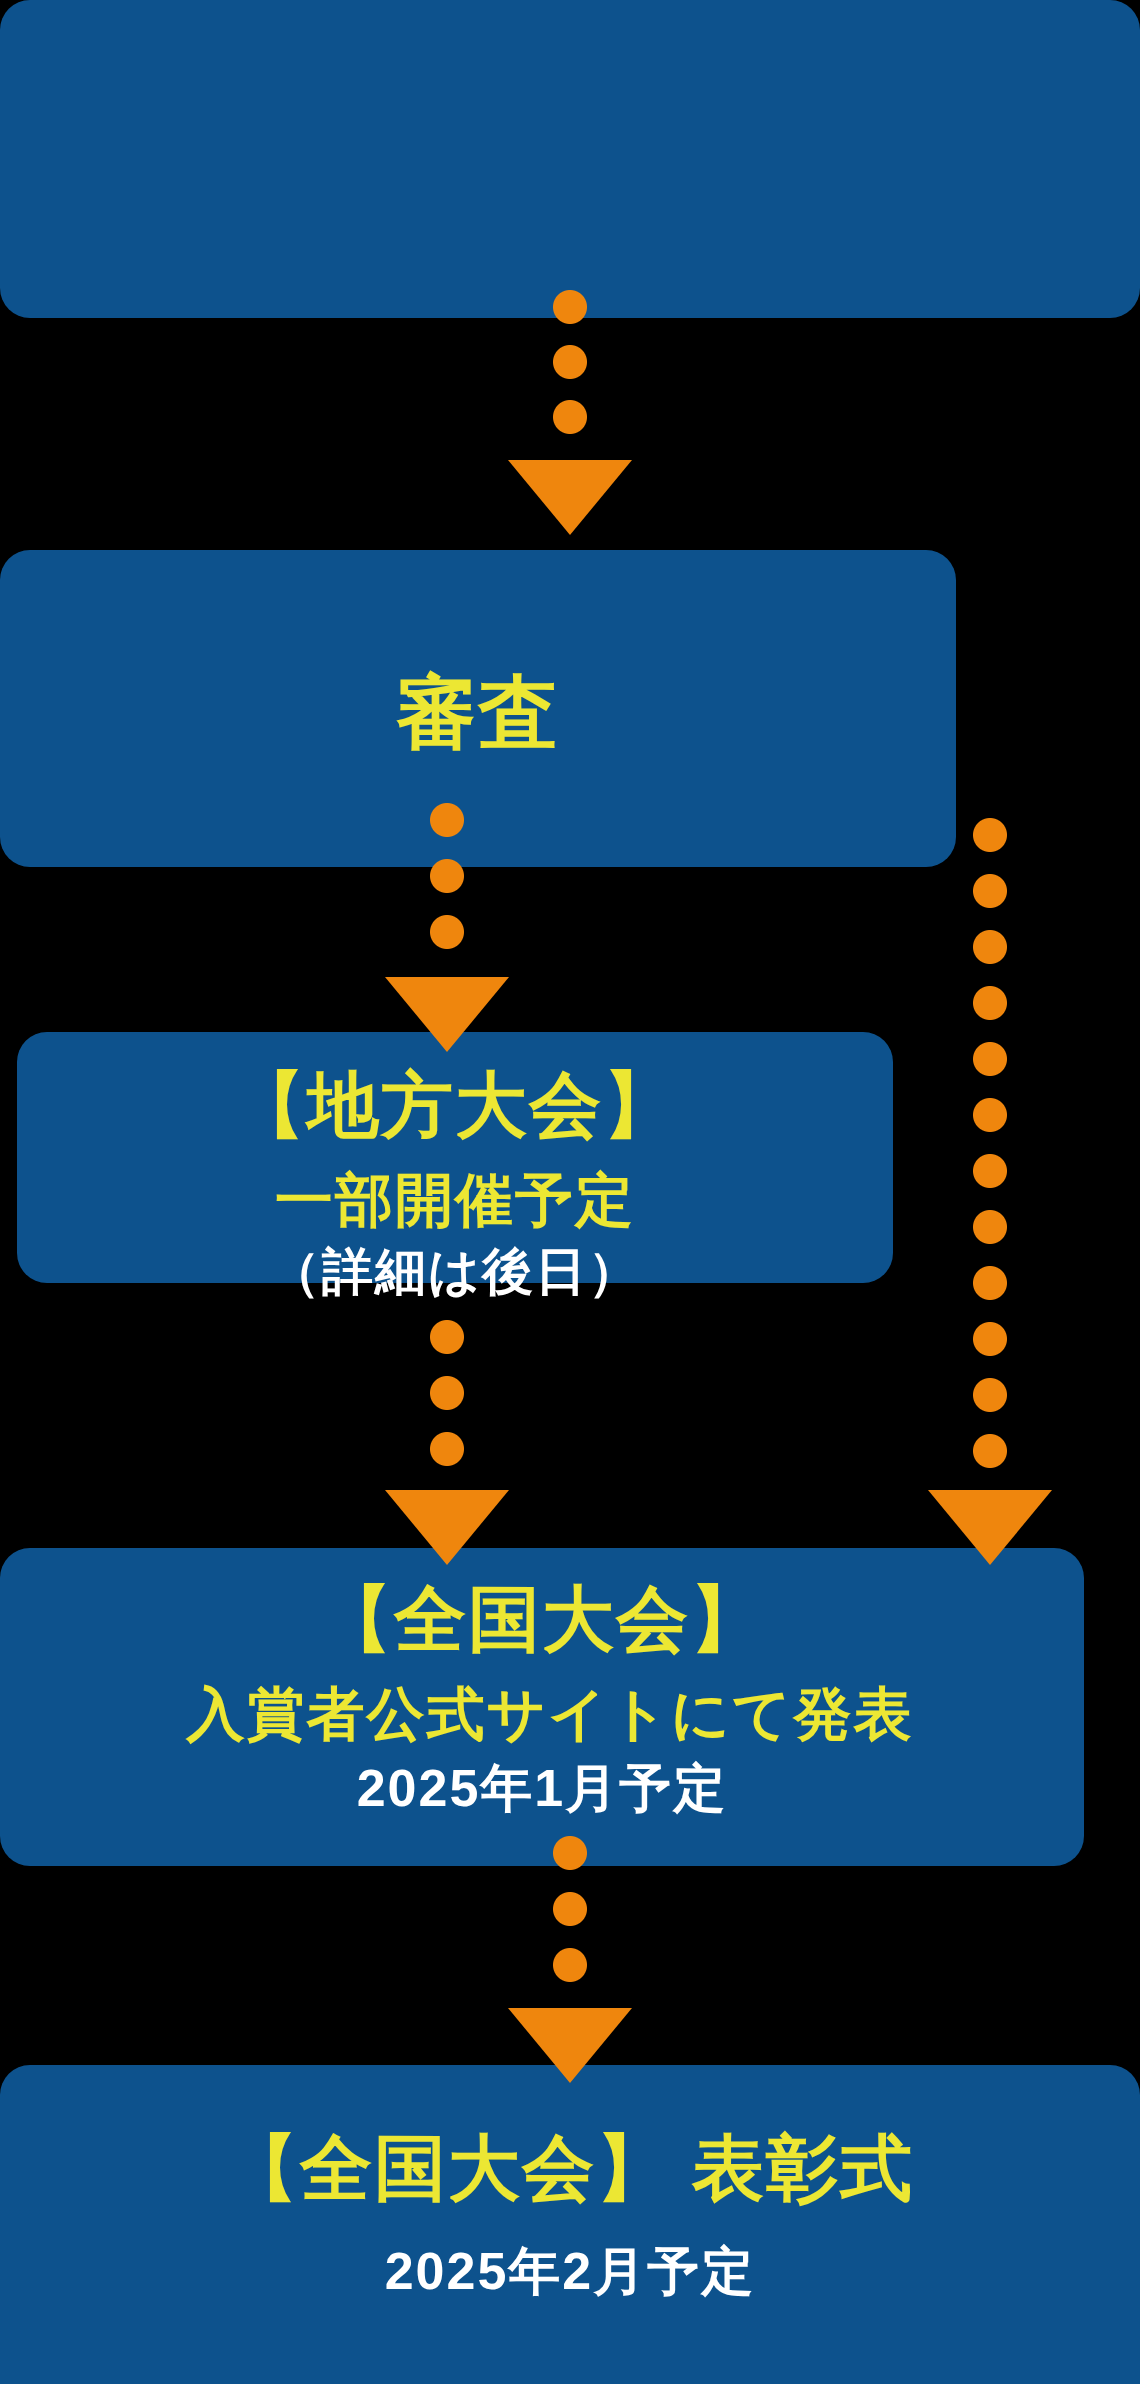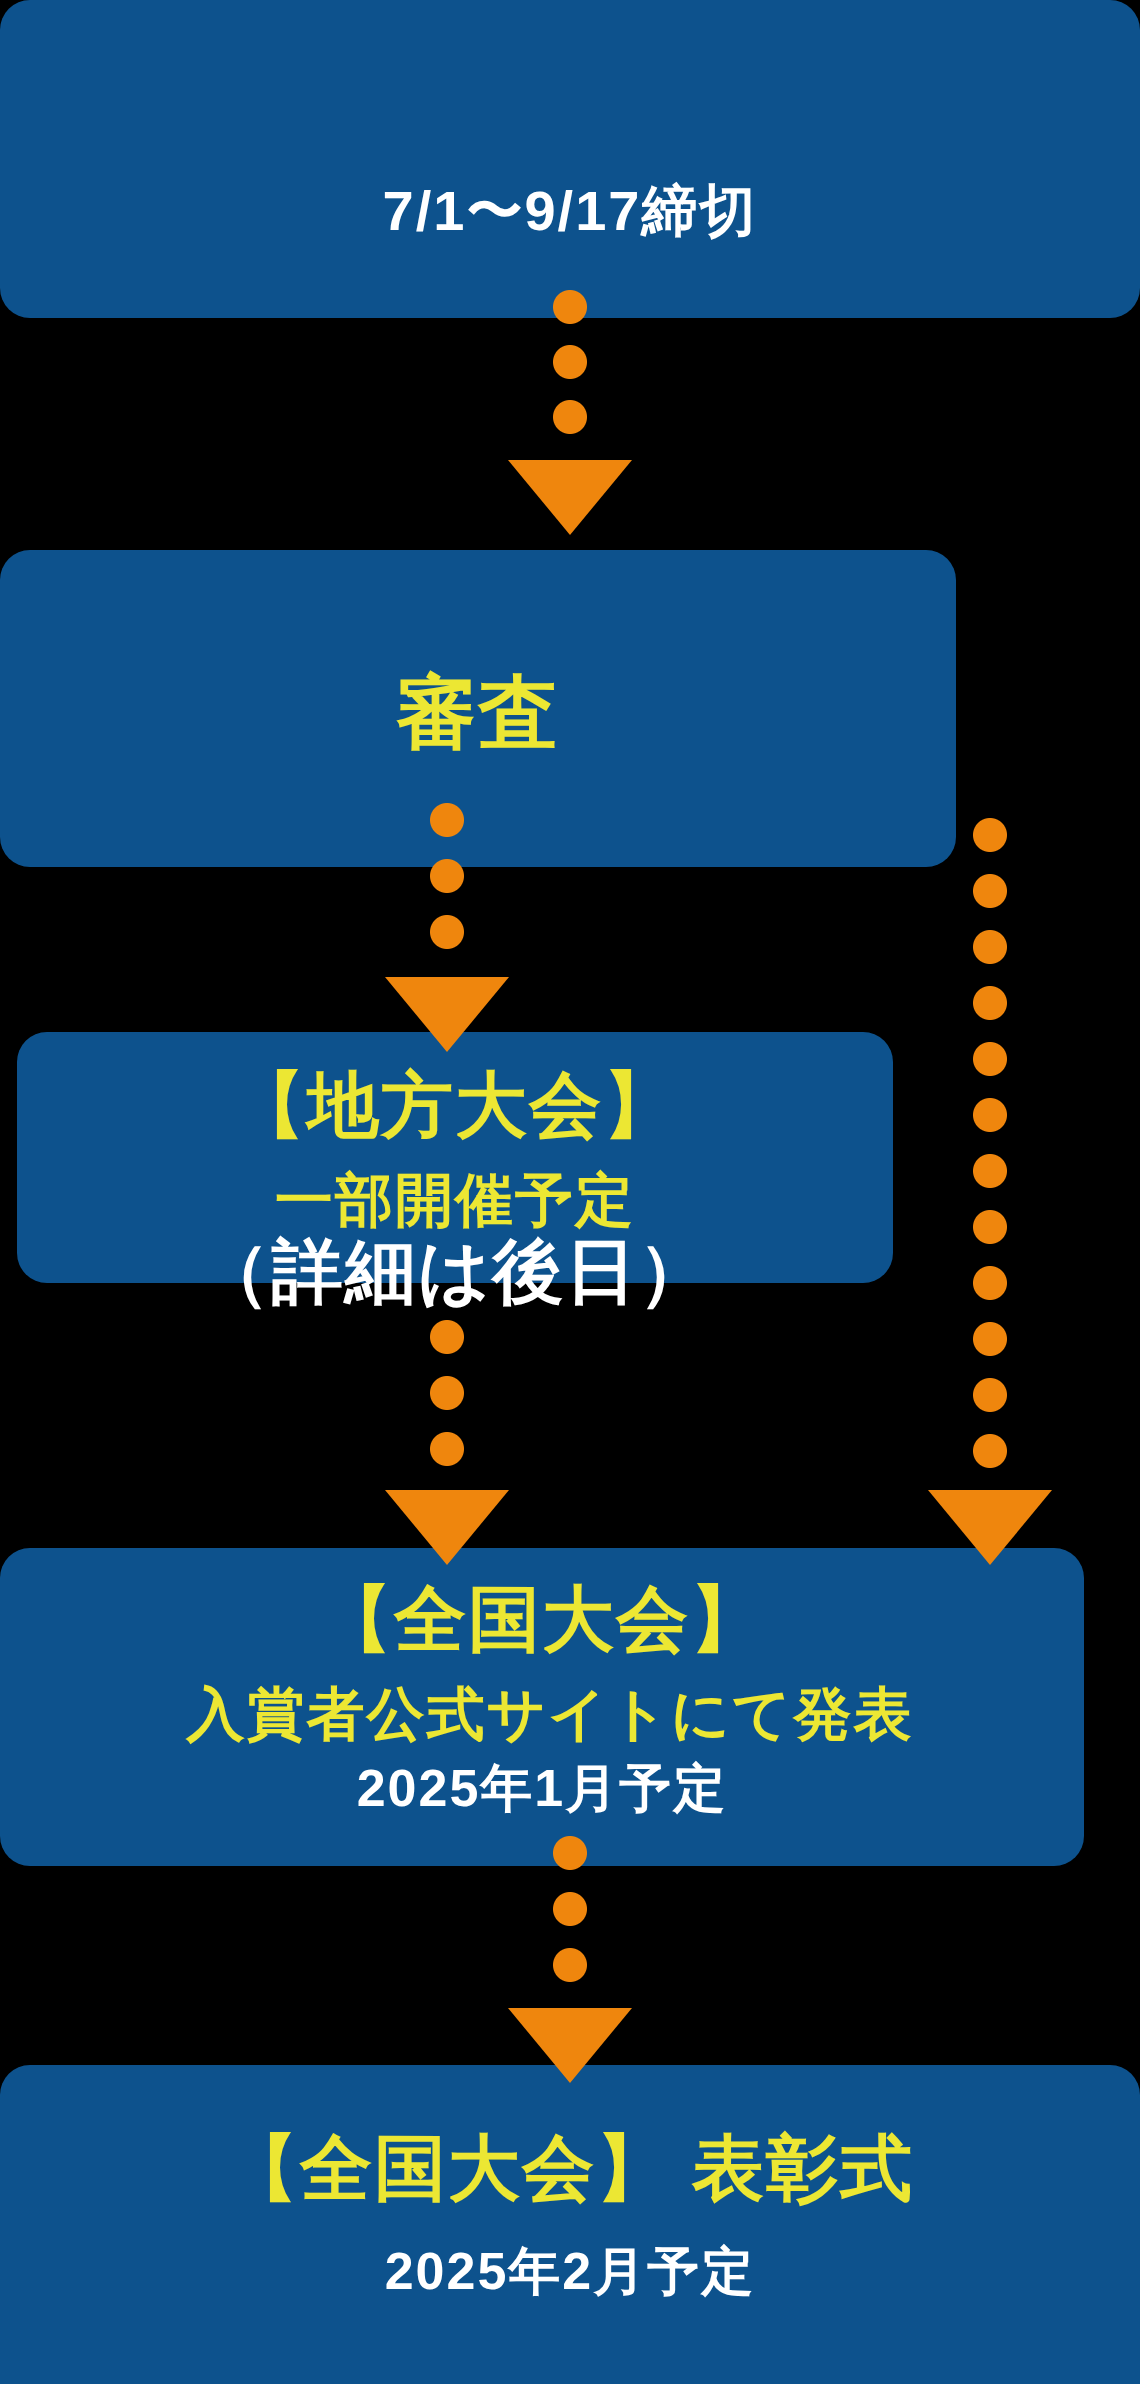--- a/index.html
+++ b/index.html
@@ -32,21 +32,21 @@
     right: 0;
     text-align: center;
     transform: translateY(-50%);
     white-space: nowrap;
     letter-spacing: 2px;
   }
   .t-big    { font-size: 80px; color: var(--title-yellow); }
   .t-brkt   { font-size: 72px; color: var(--title-yellow); }
   .l-yellow { font-size: 58px; color: var(--title-yellow); }
   .l-white-lg { font-size: 56px; color: var(--text-white); }
-  .l-white-md { font-size: 71px; color: var(--text-white); }
+  .l-white-md { font-size: 51px; color: var(--text-white); }
   .l-white-sm { font-size: 52px; color: var(--text-white); }
 
   
   .dots {
     position: absolute;
     width: 34px;
     background-image: radial-gradient(circle at 17px 17px, var(--arrow-orange) 16.5px, rgba(0,0,0,0) 17.5px);
     background-repeat: repeat-y;
     background-size: 34px 56px;
     z-index: 2;
@@ -93,21 +93,20 @@
   #arr-d-tri  { left: 385px; top: 1490px; }
   #arr-e-dots { left: 553px; top: 1836px; height: 147px; }
   #arr-e-tri  { left: 508px; top: 2008px; }
 </style>
 </head>
 <body>
 
 <div class="page">
 
   <div class="box" id="box-apply">
-    <div class="line r2 l-white-lg">7/1〜9/17締切</div>
   </div>
 
   <div class="dots tight" id="arr-a-dots"></div>
   <div class="tri" id="arr-a-tri"></div>
 
   <div class="box" id="box-judge">
     <div class="line r1 t-big">審査</div>
   </div>
 
   <div class="dots" id="arr-b-dots"></div>

